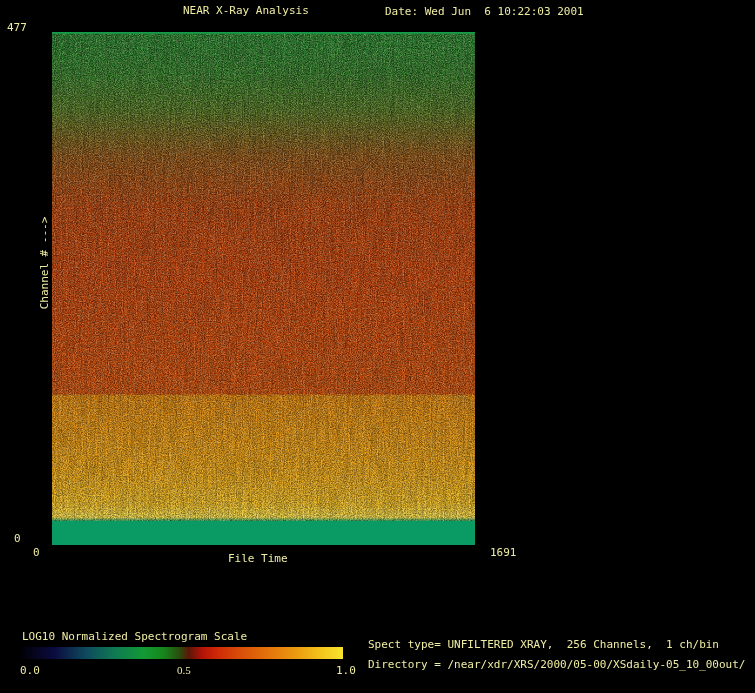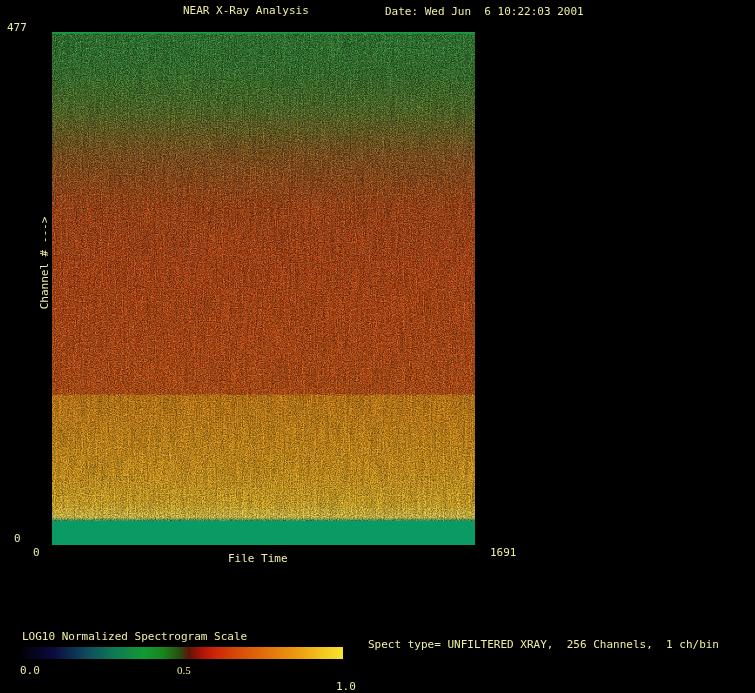--- a/index.html
+++ b/index.html
@@ -74,21 +74,21 @@
       #b01307 56%,
       #cc2506 60%,
       #d94e08 68%,
       #e4790c 78%,
       #eda211 87%,
       #f4c91e 94%,
       #f6e42e 100%);
   }
   .cbar-t0-txt { left: 20px;  top: 664px; }
   .cbar-t1-txt { left: 177px; top: 664px; font-family: Liberation Serif, serif; }
-  .cbar-t2-txt { left: 336px; top: 664px; margin-top: 16px; }
+  .cbar-t2-txt { left: 336px; top: 664px; }
 
   .info1-txt { left: 368px; top: 638px; }
   .info2-txt { left: 368px; top: 658px; }
 </style>
 </head>
 <body>
 
 <div class="screen">
 
   <div class="txt title-txt">NEAR X-Ray Analysis</div>
@@ -124,14 +124,15 @@
   <div class="txt xlabel-txt">File Time</div>
   <div class="txt xmax-txt">1691</div>
 
   <div class="txt cbar-title-txt">LOG10 Normalized Spectrogram Scale</div>
   <div class="cbar"></div>
   <div class="txt cbar-t0-txt">0.0</div>
   <div class="txt cbar-t1-txt">0.5</div>
   <div class="txt cbar-t2-txt">1.0</div>
 
   <div class="txt info1-txt">Spect type= UNFILTERED XRAY,  256 Channels,  1 ch/bin</div>
+  <div class="txt info2-txt">Directory = /near/xdr/XRS/2000/05-00/XSdaily-05_10_00out/</div>
 
 </div>
 
 </body></html>

